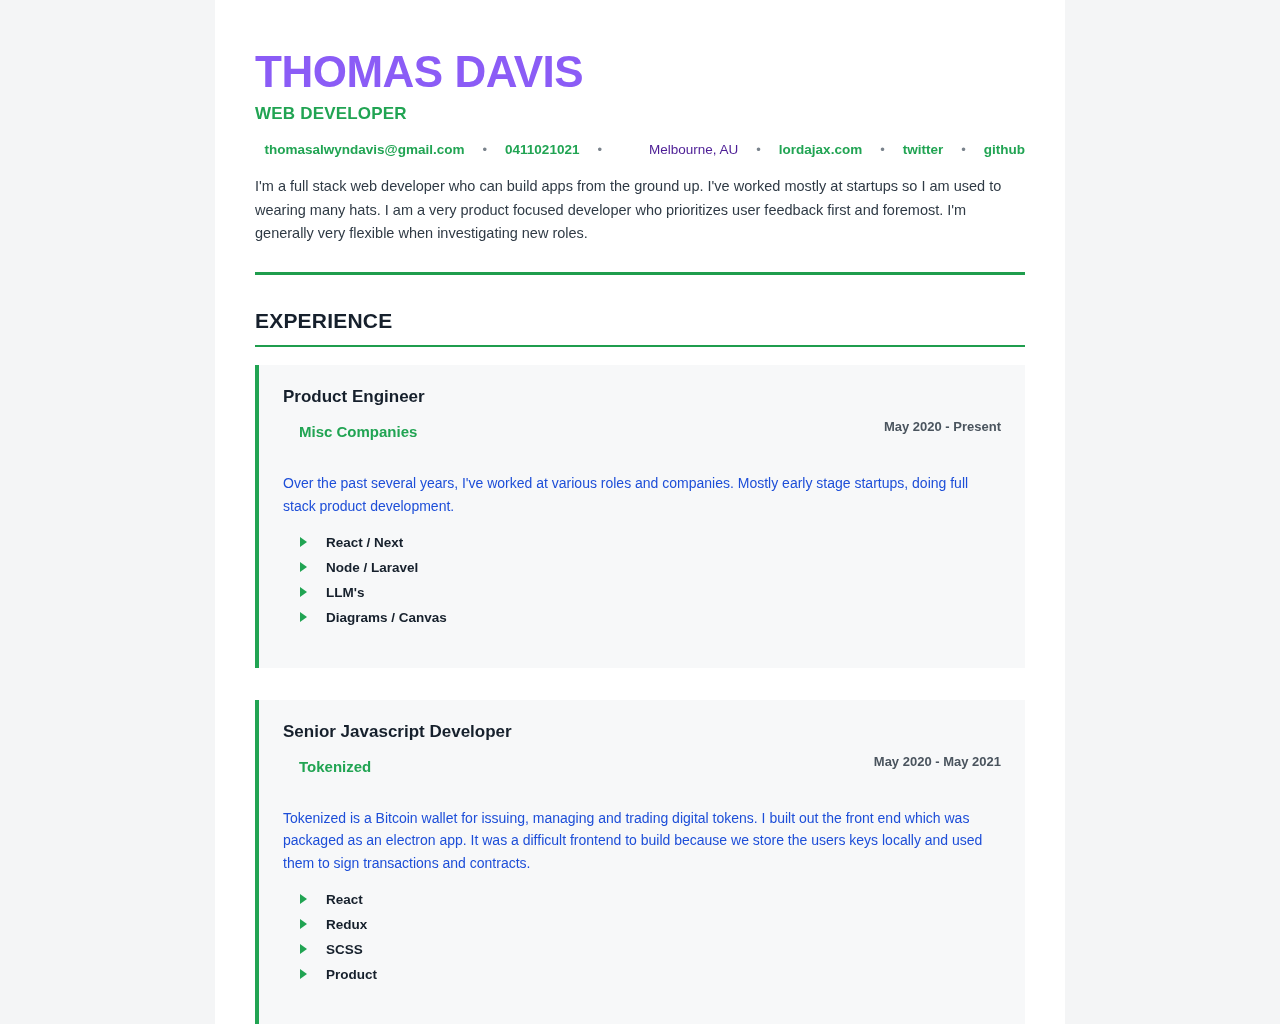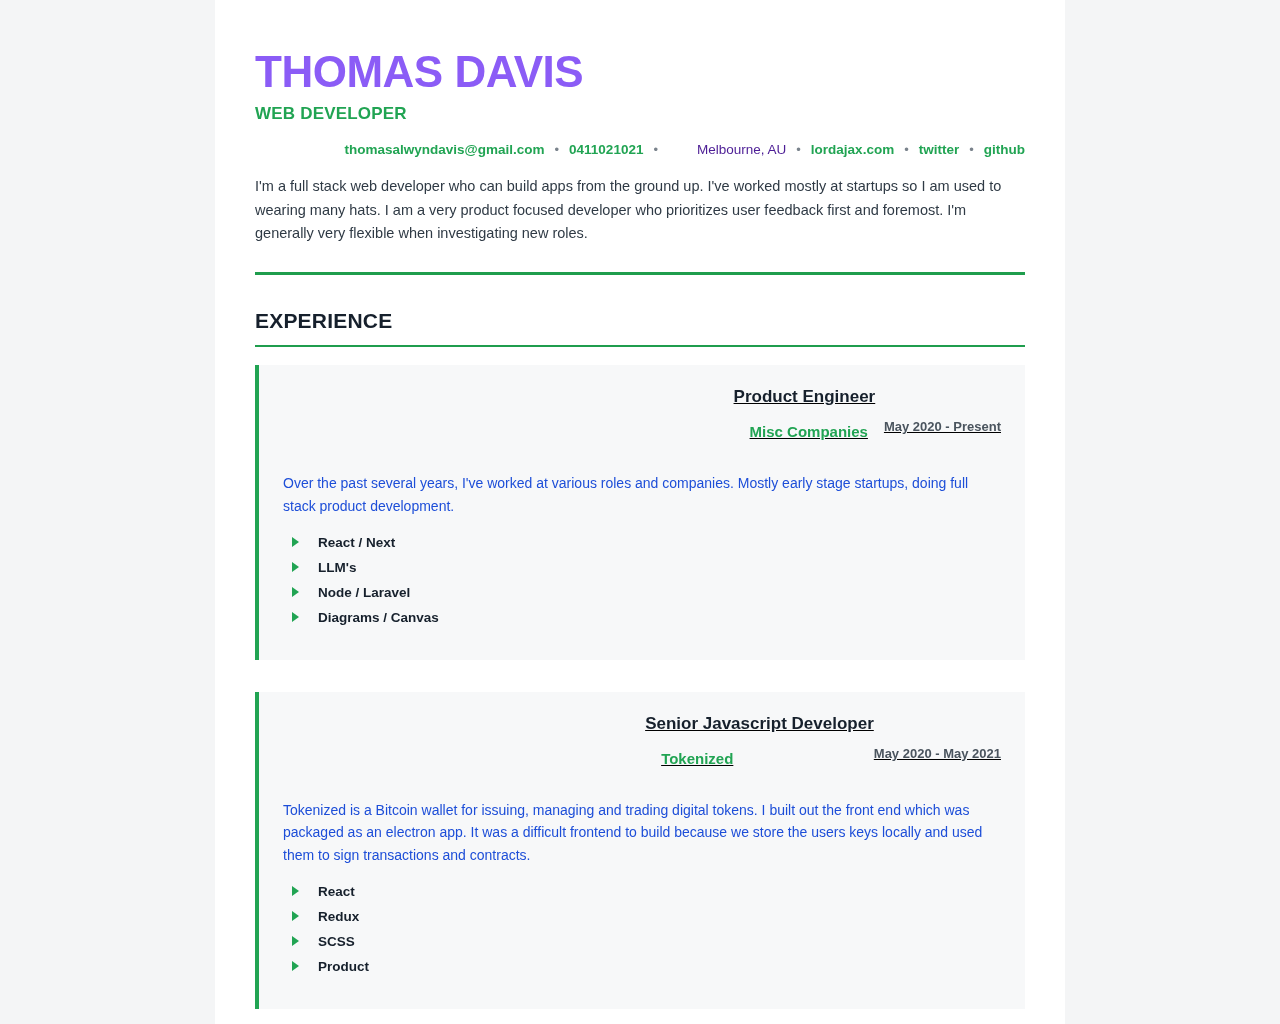--- a/index.html
+++ b/index.html
@@ -35,21 +35,21 @@
     font-weight: bold;
     color: #21a453;
     margin: 0 0 18px 0;
     letter-spacing: 0.2px;
   }
   .contact {
     display: flex;
     flex-wrap: wrap;
     justify-content: flex-end;
     align-items: center;
-    gap: 0px;
+    gap: 8px;
     font-size: 13.5px;
     margin-bottom: 18px;
   }
   .contact a {
     color: #21a453;
     font-weight: bold;
     text-decoration: none;
     white-space: nowrap;
   }
   .contact .plain {
@@ -93,23 +93,22 @@
     background: #f7f8f9;
     border-left: 4px solid #21a453;
     margin-bottom: 32px;
   }
   .job-body {
     flex: 1;
     padding: 22px 24px 26px 24px;
   }
   .job-head {
     display: flex;
-    justify-content: flex-end;
+    justify-content: space-between;
     align-items: flex-start;
-    text-decoration: underline;
   }
   .job-title {
     font-size: 17px;
     font-weight: bold;
     color: #16202c;
     margin: 0 0 5px 0;
   }
   .job-company {
     font-size: 15px;
     font-weight: bold;
@@ -125,21 +124,21 @@
     margin-top: 29px;
   }
   .job-desc {
     font-size: 14px;
     line-height: 1.62;
     color: #1d4ed8;
     margin: 16px 0 12px 0;
   }
   .skills {
     list-style: none;
-    margin: 4px;
+    margin: 12px;
     padding: 0;
   }
   .skills li {
     display: flex;
     align-items: center;
     font-size: 13.5px;
     font-weight: bold;
     color: #16202c;
     padding: 5px 0;
   }
@@ -193,25 +192,25 @@
           <div class="job-dates">May 2020 - Present</div>
         </div>
         <p class="job-desc">Over the past several years, I've worked at various roles and companies. Mostly early stage startups, doing full stack product development.</p>
         <ul class="skills">
           <li>
               <span class="tri"></span>
               <span>React / Next</span>
             </li>
           <li>
               <span class="tri"></span>
+              <span>Node / Laravel</span>
+            </li>
+          <li>
+              <span class="tri"></span>
               <span>LLM's</span>
-            </li>
-          <li>
-              <span class="tri"></span>
-              <span>Node / Laravel</span>
             </li>
           <li>
               <span class="tri"></span>
               <span>Diagrams / Canvas</span>
             </li>
         </ul>
       </div>
     </div>
 
     <div class="job">

